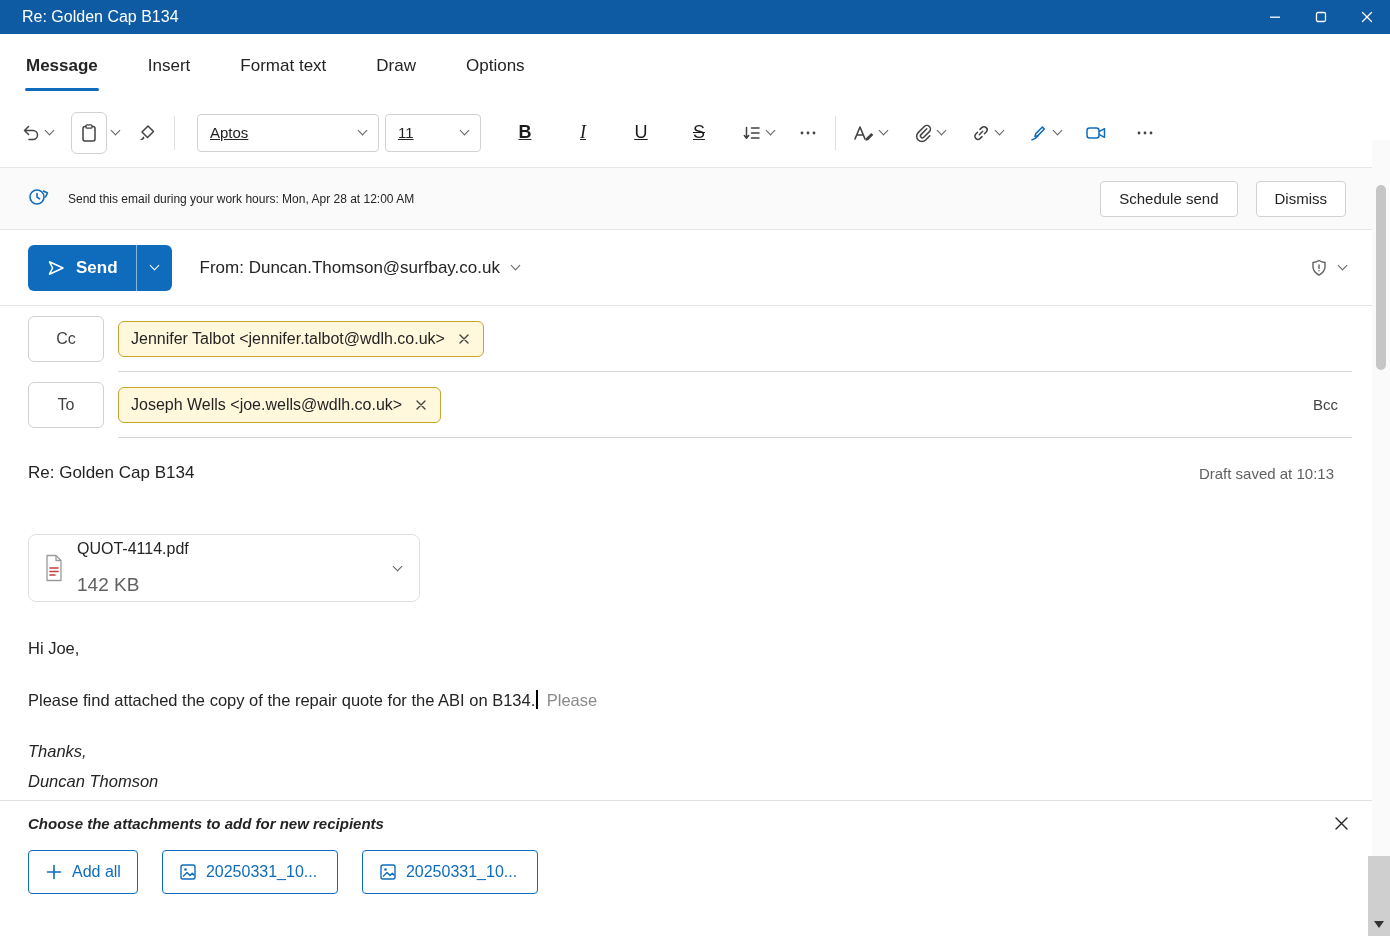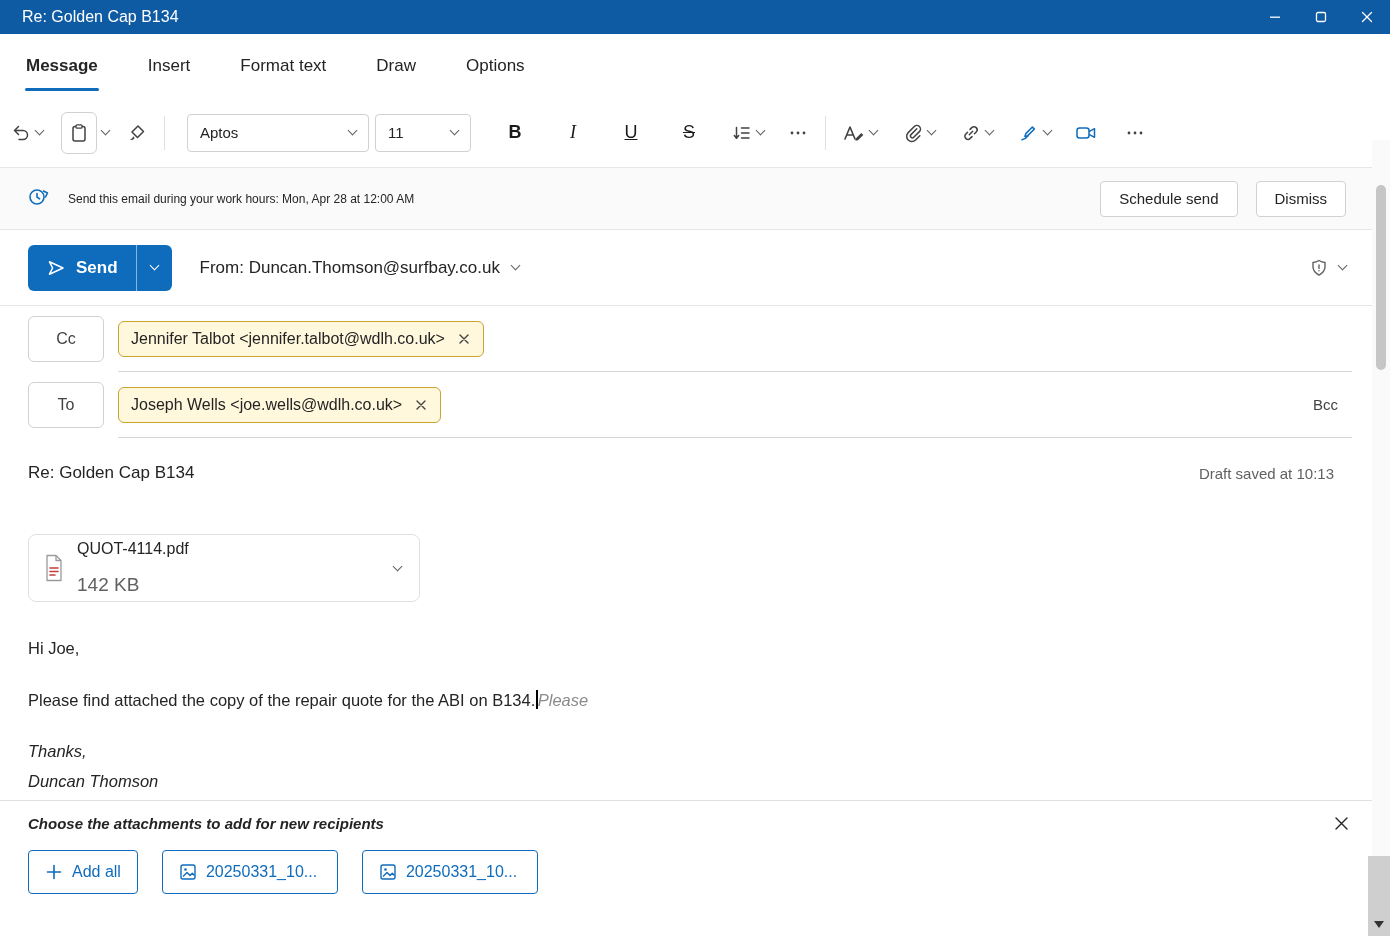--- a/index.html
+++ b/index.html
@@ -21,21 +21,21 @@
 
   
   .tabs-row { flex:0 0 64px; display:flex; align-items:center; gap:46px; padding:6px 24px; }
   .tab { font-size:17px; color:#242424; position:relative; padding:6px 2px; cursor:default; }
   .tab.active { font-weight:700; }
   .tab.active::after { content:""; position:absolute; left:1px; right:1px; bottom:-9px;
                        height:3px; border-radius:2px; background:var(--accent,#0f6cbd); }
 
   
   .toolbar { flex:0 0 70px; border-bottom:1px solid #e6e6e6; display:flex; align-items:center;
-             padding:0 6px; position:relative; }
+             padding:0 16px; position:relative;text-decoration:underline; }
   .tbtn { display:flex; align-items:center; gap:5px; padding:6px 5px; border-radius:4px;
           color:#424242; cursor:default; }
   .chev { width:7px; height:7px; border-right:1.6px solid currentColor; border-bottom:1.6px solid currentColor;
           transform:rotate(45deg); display:inline-block; margin-top:-4px; color:#616161; }
   .chev.white { color:#fff; }
   .chev-up { width:8px; height:8px; border-left:1.6px solid #616161; border-top:1.6px solid #616161;
              transform:rotate(45deg); display:inline-block; }
   .vdiv { width:1px; height:34px; background:#e0e0e0; margin:0 12px; flex:0 0 1px; }
   .paste-box { border:1px solid #d1d1d1; border-radius:6px; width:36px; height:42px;
                display:flex; align-items:center; justify-content:center; color:#424242; }
@@ -96,21 +96,21 @@
                  display:flex; align-items:center; padding:0 18px 0 14px; gap:12px; cursor:default; }
   .attach-info { display:flex; flex-direction:column; gap:3px; }
   .attach-name { font-size:16px; color:#242424; }
   .attach-size { font-size:19px; color:#616161;margin-top:13px; }
   .attach-chev { margin-left:auto; }
 
   
   .body-area { flex:1; padding:36px 28px 0; font-size:16.5px; overflow:hidden; cursor:text; }
   .body-area p { margin-bottom:31px; line-height:1.25; }
   .body-area p.closing { margin-bottom:9px; font-style:italic; }
-  .suggestion { color:#8a8a8a; margin-left:0;font-style:italic; }
+  .suggestion { color:#8a8a8a; margin-left:9px; }
   .cursor { display:inline-block; width:1.5px; height:19px; background:#000; vertical-align:-3px; margin-left:1px; }
 
   
   .bottom-panel { flex:0 0 136px; border-top:1px solid #e0e0e0; padding:14px 40px 0 28px;
                   background:#fff; position:relative; z-index:2; }
   .panel-header { display:flex; align-items:flex-end;font-style:italic; }
   .panel-title { font-size:15px; font-weight:700; }
   .panel-close { margin-left:auto; display:flex; align-items:center; color:#242424; cursor:default; }
   .panel-buttons { display:flex; gap:24px; margin-top:18px; }
   .blue-btn { height:44px; border:1px solid var(--accent,#0f6cbd); border-radius:4px;

